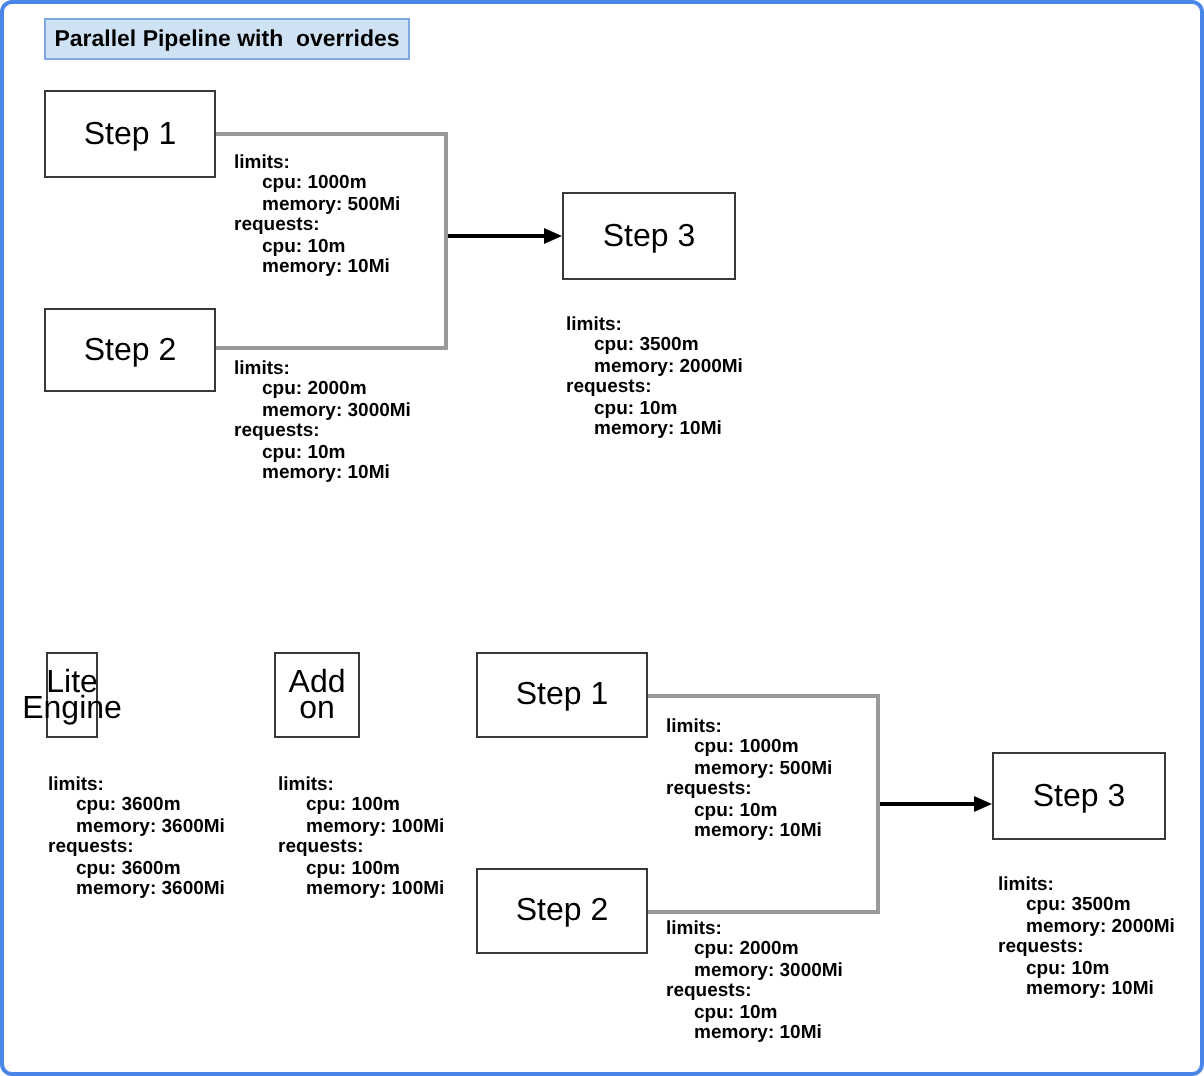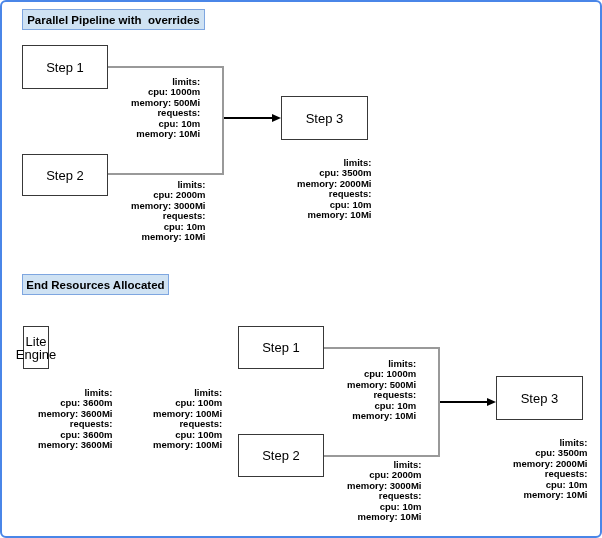--- a/index.html
+++ b/index.html
@@ -6,37 +6,37 @@
   #canvas{
     position:relative;
     width:602px;height:538px;
     box-sizing:border-box;
     border:2px solid #4a86e8;
     border-radius:6px;
     background:#ffffff;
     font-family:"Liberation Sans","DejaVu Sans",sans-serif;
     overflow:hidden;
   }
-  .abs{position:absolute;text-align:right;}
+  .abs{position:absolute;}
   .section-title{
     box-sizing:border-box;
     background:#cfe2f3;
     border:1px solid #7ea6e0;
     color:#000000;
     font-size:11.5px;
     font-weight:bold;
     display:flex;align-items:center;justify-content:center;
     white-space:pre;
   }
   .node{
     box-sizing:border-box;
     background:#ffffff;
     border:1px solid #383838;
     color:#000000;
-    font-size:13px;
+    font-size:16px;
     display:flex;align-items:center;justify-content:center;
     text-align:center;
     line-height:13px;
     flex-direction:column;
   }
   .conn-gray{background:#999999;}
   .conn-black{background:#000000;}
   .arrowhead{
     width:0;height:0;
     border-top:4px solid transparent;
@@ -98,27 +98,29 @@
 
   <div class="abs res" style="left:281px;top:156px;">
     <div>limits:</div>
     <div class="ind">cpu: 3500m</div>
     <div class="ind">memory: 2000Mi</div>
     <div>requests:</div>
     <div class="ind">cpu: 10m</div>
     <div class="ind">memory: 10Mi</div>
   </div>
 
-  <div class="abs section-title" style="left:20px;top:272px;width:147px;height:21px;">End Resources Allocated</div>
 
   <div class="abs node" style="left:21px;top:324px;width:26px;height:43px;">
     <span>Lite</span>
     <span>Engine</span>
   </div>
 
+  <div class="abs node" style="left:135px;top:324px;width:43px;height:43px;">
+    <span>Add on</span>
+  </div>
 
   <div class="abs node" style="left:236px;top:324px;width:86px;height:43px;">
     <span>Step 1</span>
   </div>
 
   <div class="abs node" style="left:236px;top:432px;width:86px;height:43px;">
     <span>Step 2</span>
   </div>
 
   <div class="abs node" style="left:494px;top:374px;width:87px;height:44px;">

